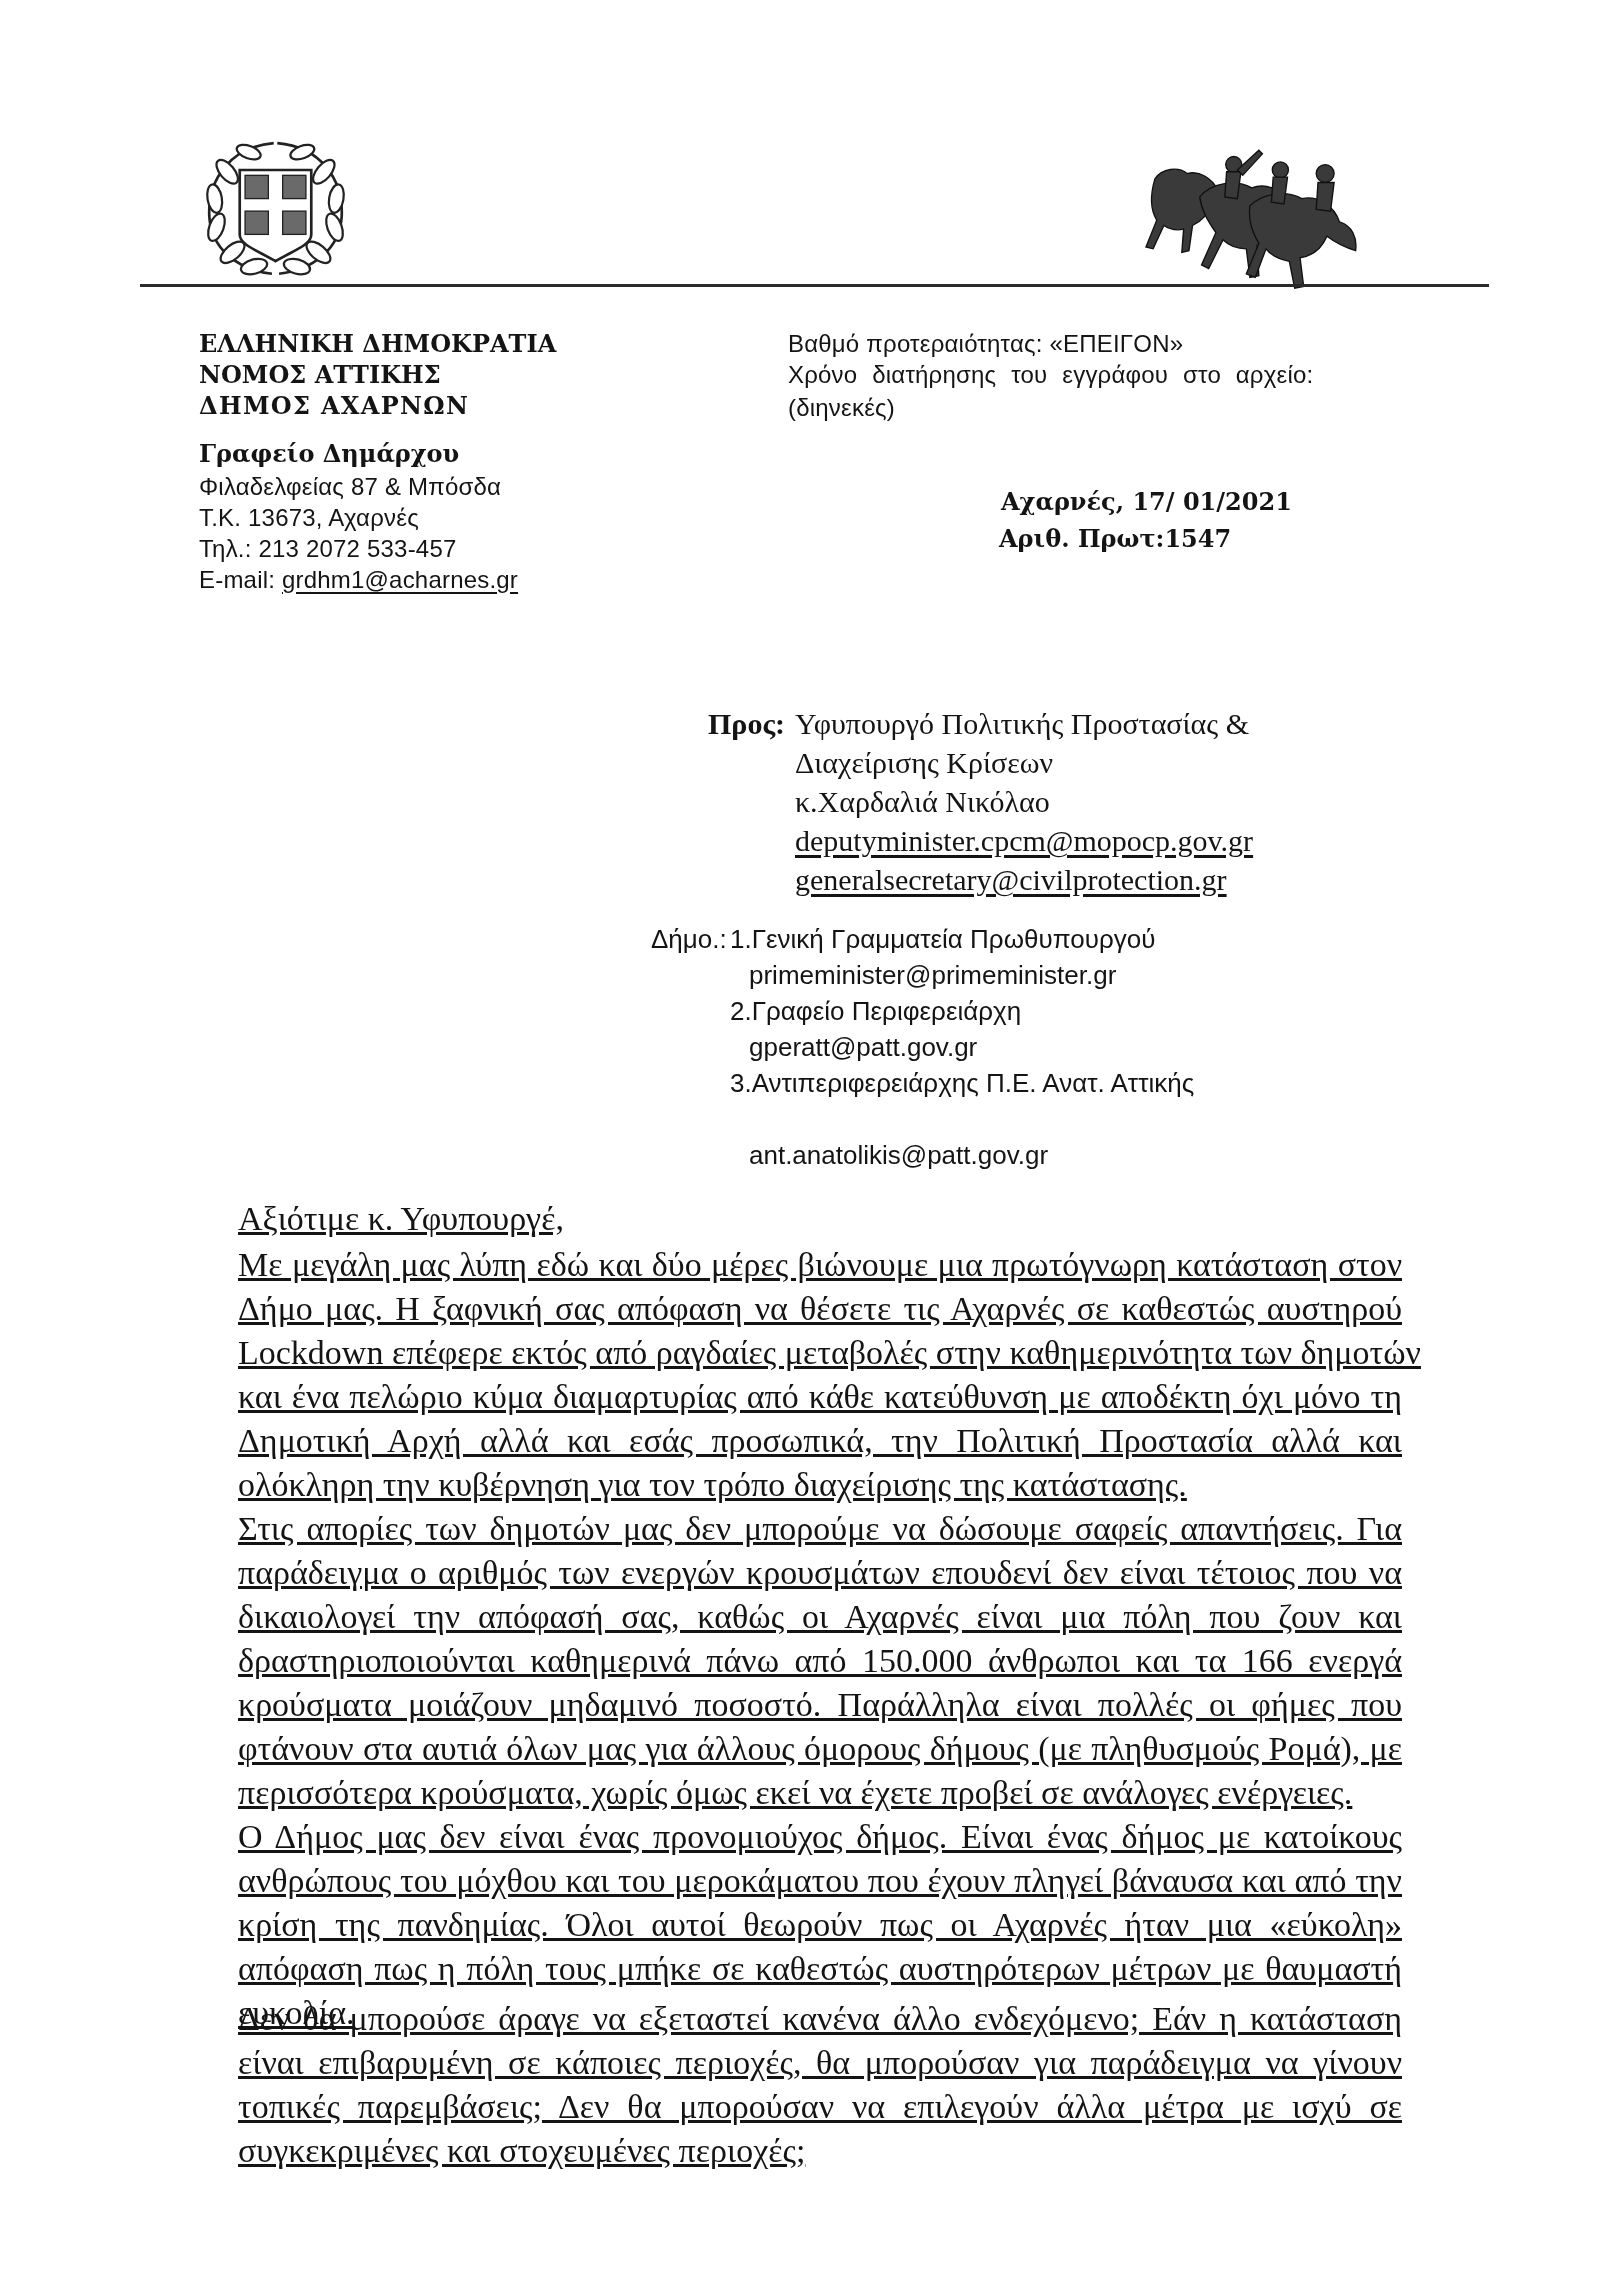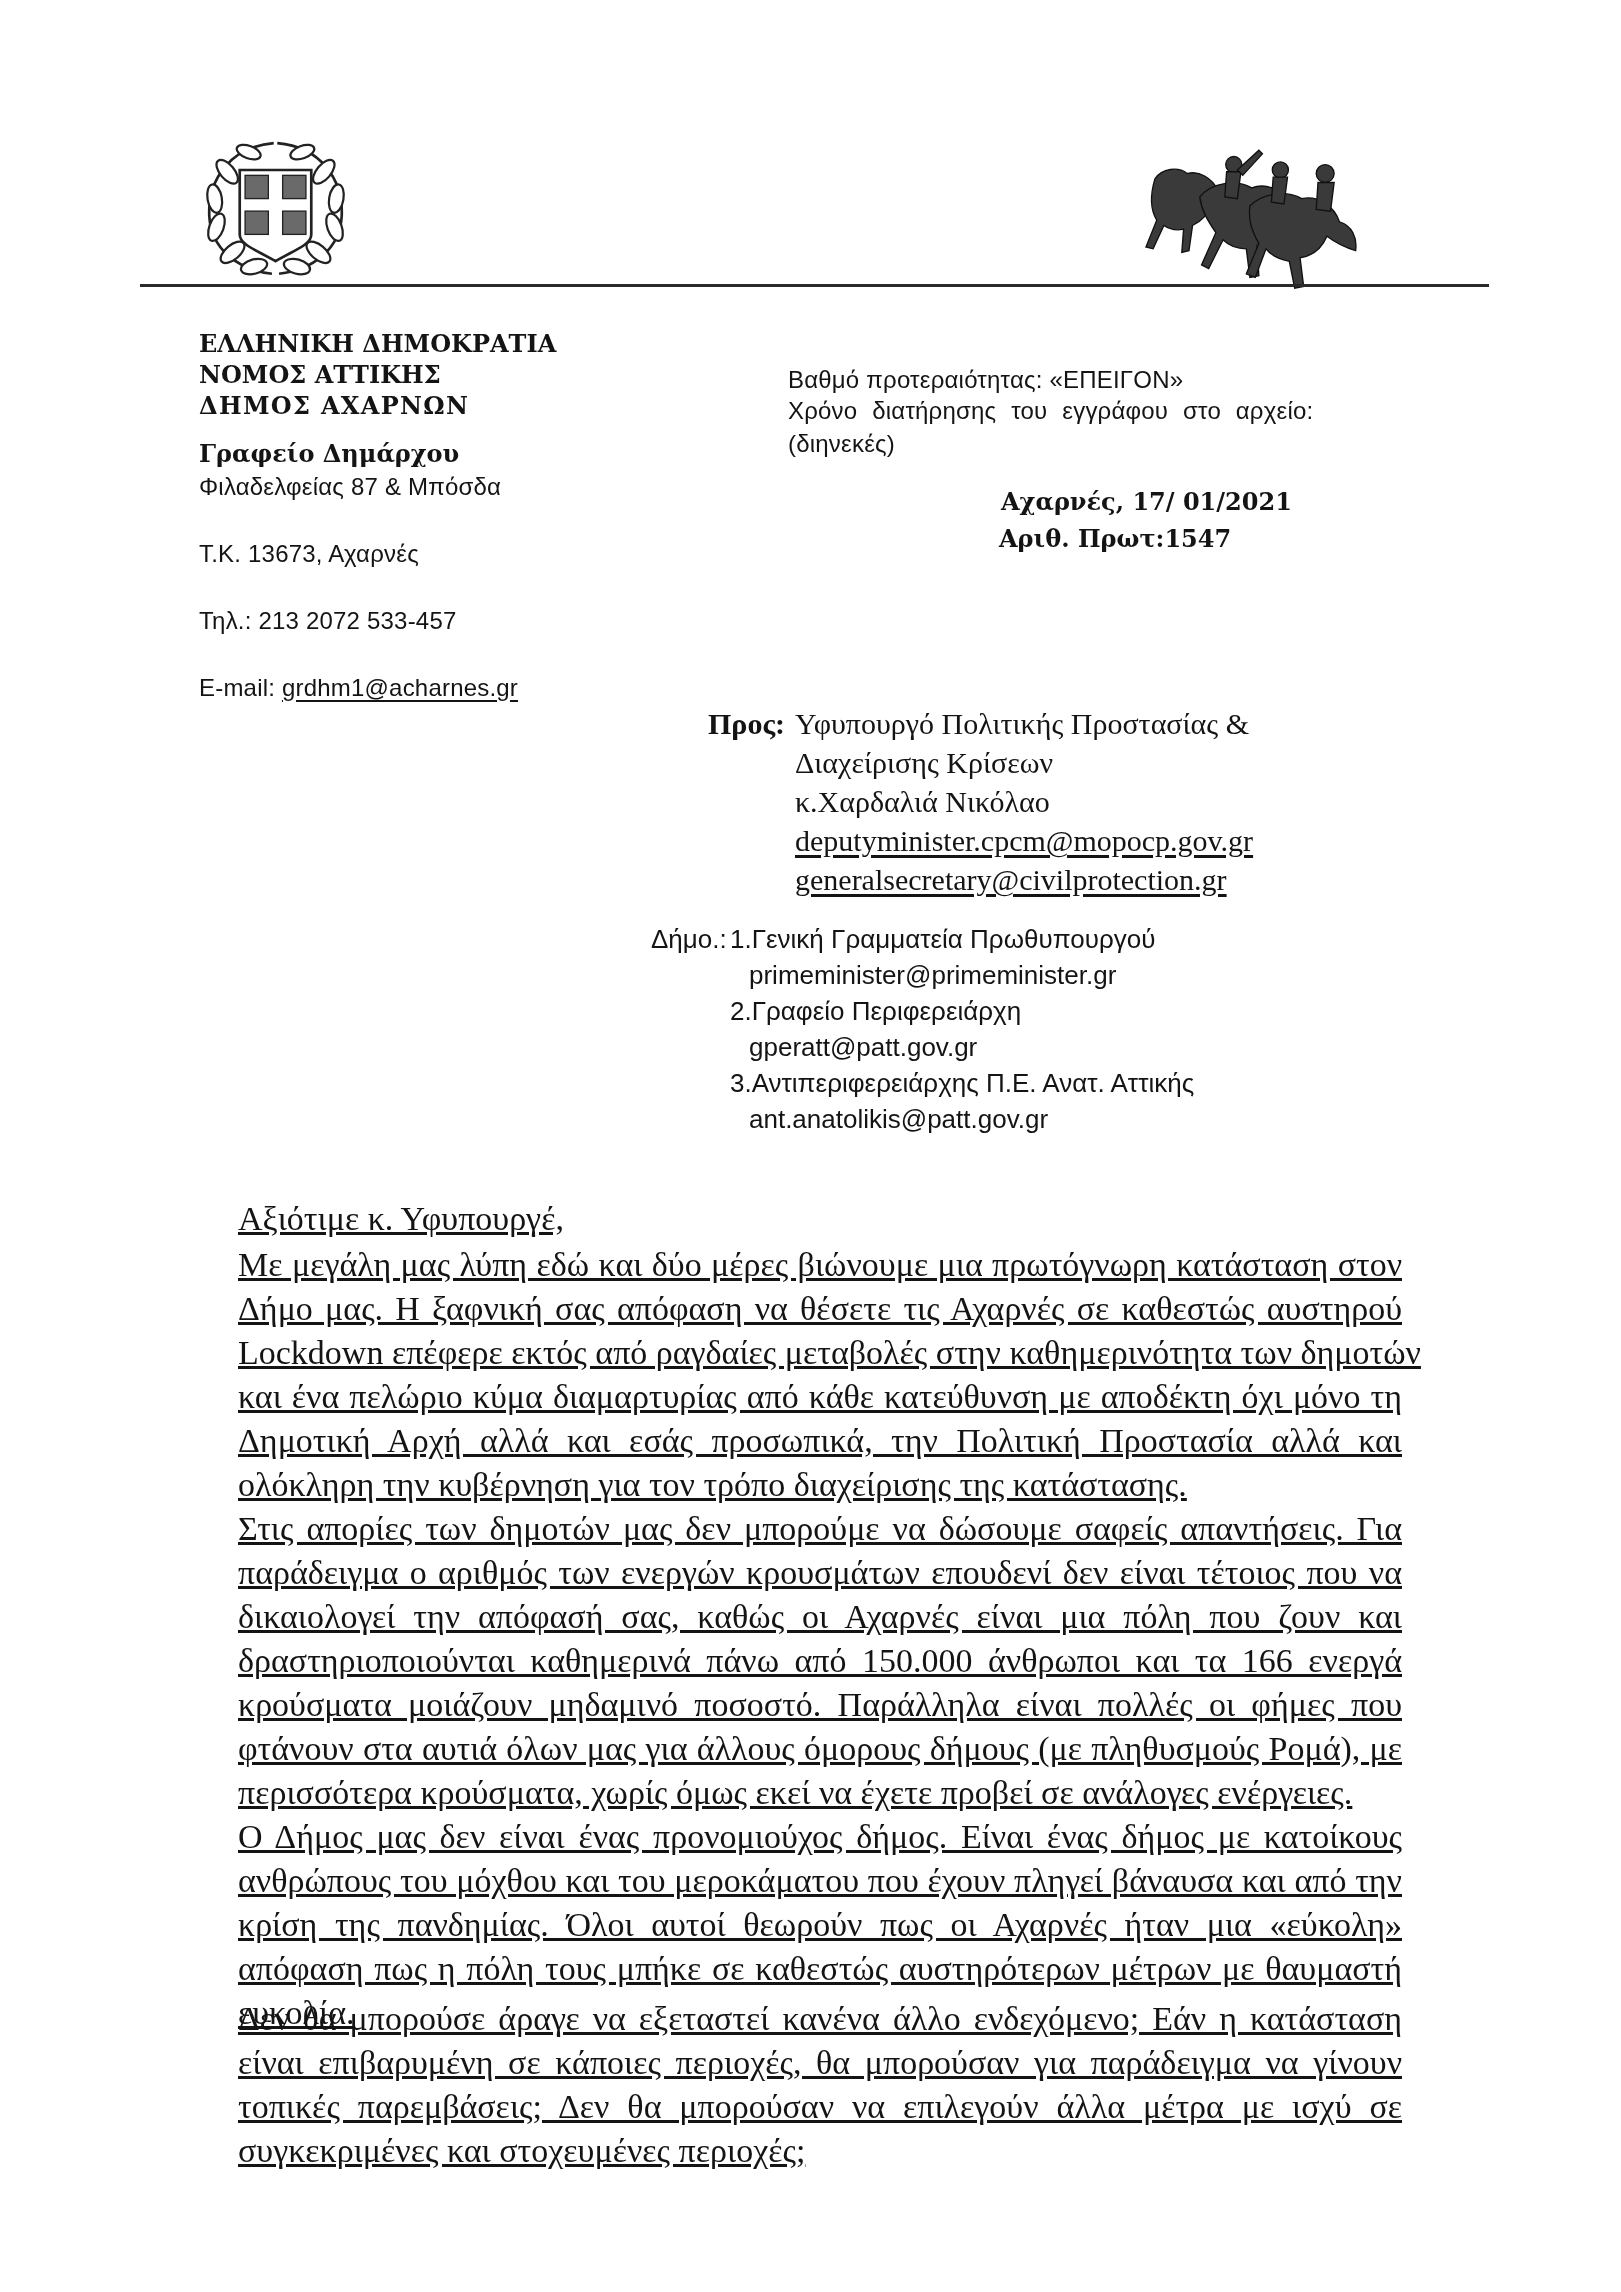--- a/index.html
+++ b/index.html
@@ -1,20 +1,20 @@
 <!DOCTYPE html>
 <html style="font-size:14.3px"><head>
 <meta charset="utf-8">
 <style>
   html, body { margin:0; padding:0; background:#ffffff; }
   body { width:1621px; height:2293px; position:relative; overflow:hidden; color:#141414; }
   .abs { position:absolute; }
   .hdr { font-family:"DejaVu Serif", "Liberation Serif", serif; font-size:24px; line-height:31px; }
   .hdr-bold { font-weight:bold; }
-  .hdr-sans { font-family:"Liberation Sans", "DejaVu Sans", sans-serif; font-size:24px; line-height:31px; letter-spacing:0.2px;margin-top:36px; }
+  .hdr-sans { font-family:"Liberation Sans", "DejaVu Sans", sans-serif; font-size:24px; line-height:31px; letter-spacing:0.2px; }
   .link { text-decoration:underline; text-underline-offset:3.6px; }
   .rule { left:140px; top:284px; width:1349px; height:2.7px; background:#2a2a2a; }
   .recip { font-family:Liberation Serif, serif; font-size:30px; line-height:39px; }
   .cc { font-family:"Liberation Sans", sans-serif; font-size:26px; line-height:36px; }
   .body-text { font-family:"Liberation Serif", serif; font-size:34px; line-height:44px; text-align:justify; text-align-last:left; width:1164px; left:238px;text-decoration:underline; }
   .line { display:block; text-align:justify; text-align-last:justify; white-space:nowrap; }
   .line.last { text-align-last:left; }
 </style>
 </head>
 <body>
@@ -100,21 +100,21 @@
 
 <div class="abs cc" style="left:651px; top:921px;">
   <div style="display:flex;">
     <span style="width:79px; display:inline-block;">Δήμο.:</span>
     <div>
       <div>1.Γενική Γραμματεία Πρωθυπουργού</div>
       <div style="padding-left:19px;">primeminister@primeminister.gr</div>
       <div>2.Γραφείο Περιφερειάρχη</div>
       <div style="padding-left:19px;">gperatt@patt.gov.gr</div>
       <div>3.Αντιπεριφερειάρχης Π.Ε. Ανατ. Αττικής</div>
-      <div style="padding-left:19px;">ant.anatolikis@patt.gov.gr</div>
+      <div style="padding-left:19px;margin-top:36px;">ant.anatolikis@patt.gov.gr</div>
     </div>
   </div>
 </div>
 
 <div class="abs body-text" style="top:1197px;">Αξιότιμε κ. Υφυπουργέ,</div>
 
 <div class="abs body-text" style="top:1243px;">
   <span class="line">Με μεγάλη μας λύπη εδώ και δύο μέρες βιώνουμε μια πρωτόγνωρη κατάσταση στον</span>
   <span class="line">Δήμο μας. Η ξαφνική σας απόφαση να θέσετε τις Αχαρνές σε καθεστώς αυστηρού</span>
   <span class="line">Lockdown επέφερε εκτός από ραγδαίες μεταβολές στην καθημερινότητα των δημοτών</span>

